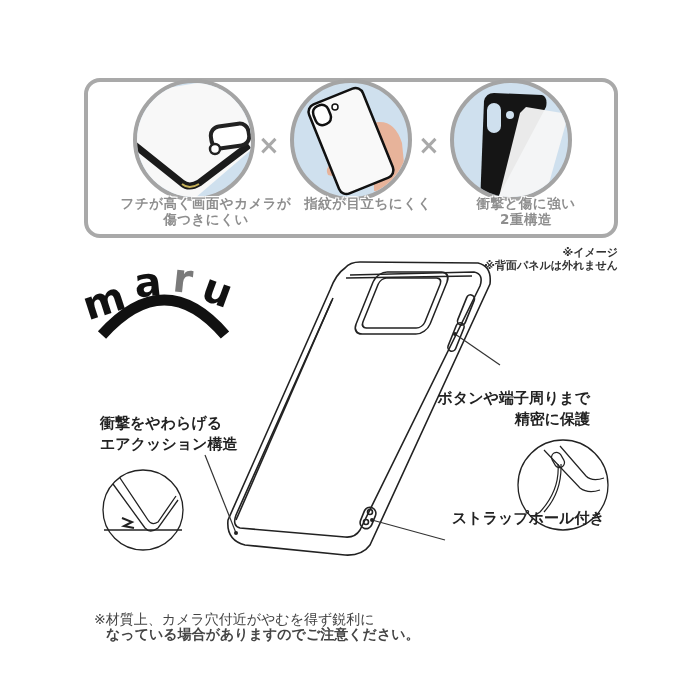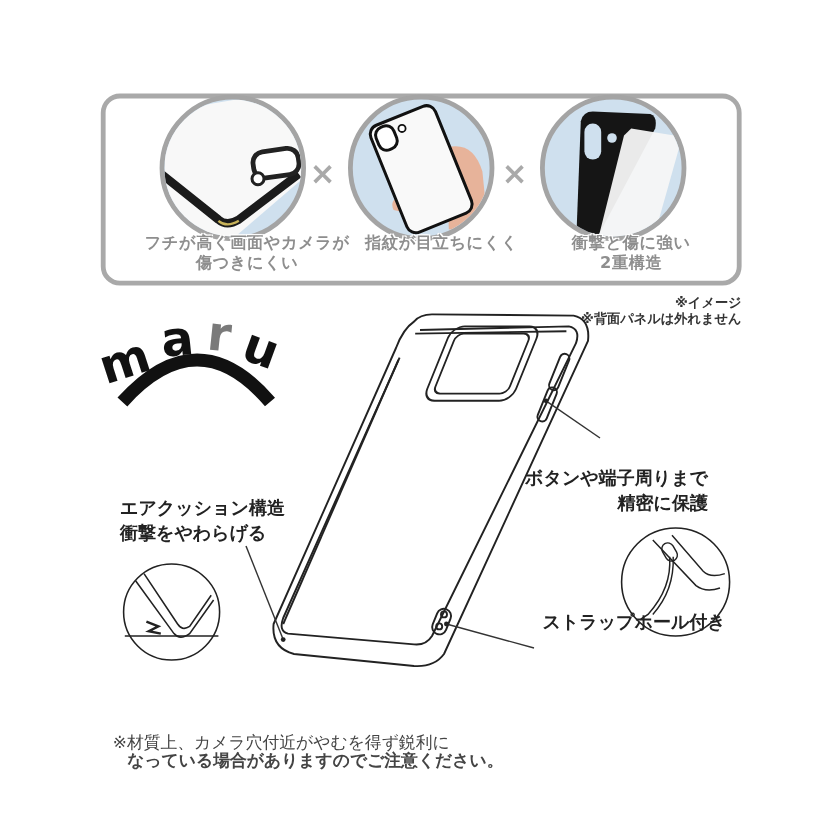--- a/index.html
+++ b/index.html
@@ -136,22 +136,22 @@
   <g fill="none" stroke="#222" stroke-width="1.2">
     <path d="M544,450 L580,488 Q588,494 600,490"></path>
     <path d="M560,446 L586,476 Q592,482 604,478"></path>
     <rect x="553" y="452" width="10" height="16" rx="5" transform="rotate(-30 558 460)"></rect>
     <path d="M558,464 Q560,490 540,512 L534,516"></path>
     <path d="M561,464 Q562,492 544,512"></path>
   </g>
 </svg>
 
 <div class="callout" style="left:100px; top:413px;">
+  <div>衝撃をやわらげる</div>
   <div>エアクッション構造</div>
-  <div>衝撃をやわらげる</div>
 </div>
 
 <div class="callout" style="left:398px; top:376px; text-align:right; width:192px;margin-top:12px;">
   <div>ボタンや端子周りまで</div>
   <div>精密に保護</div>
 </div>
 
 <div class="callout" style="left:452px; top:508px;">ストラップホール付き</div>
 
 <div class="footnote">

